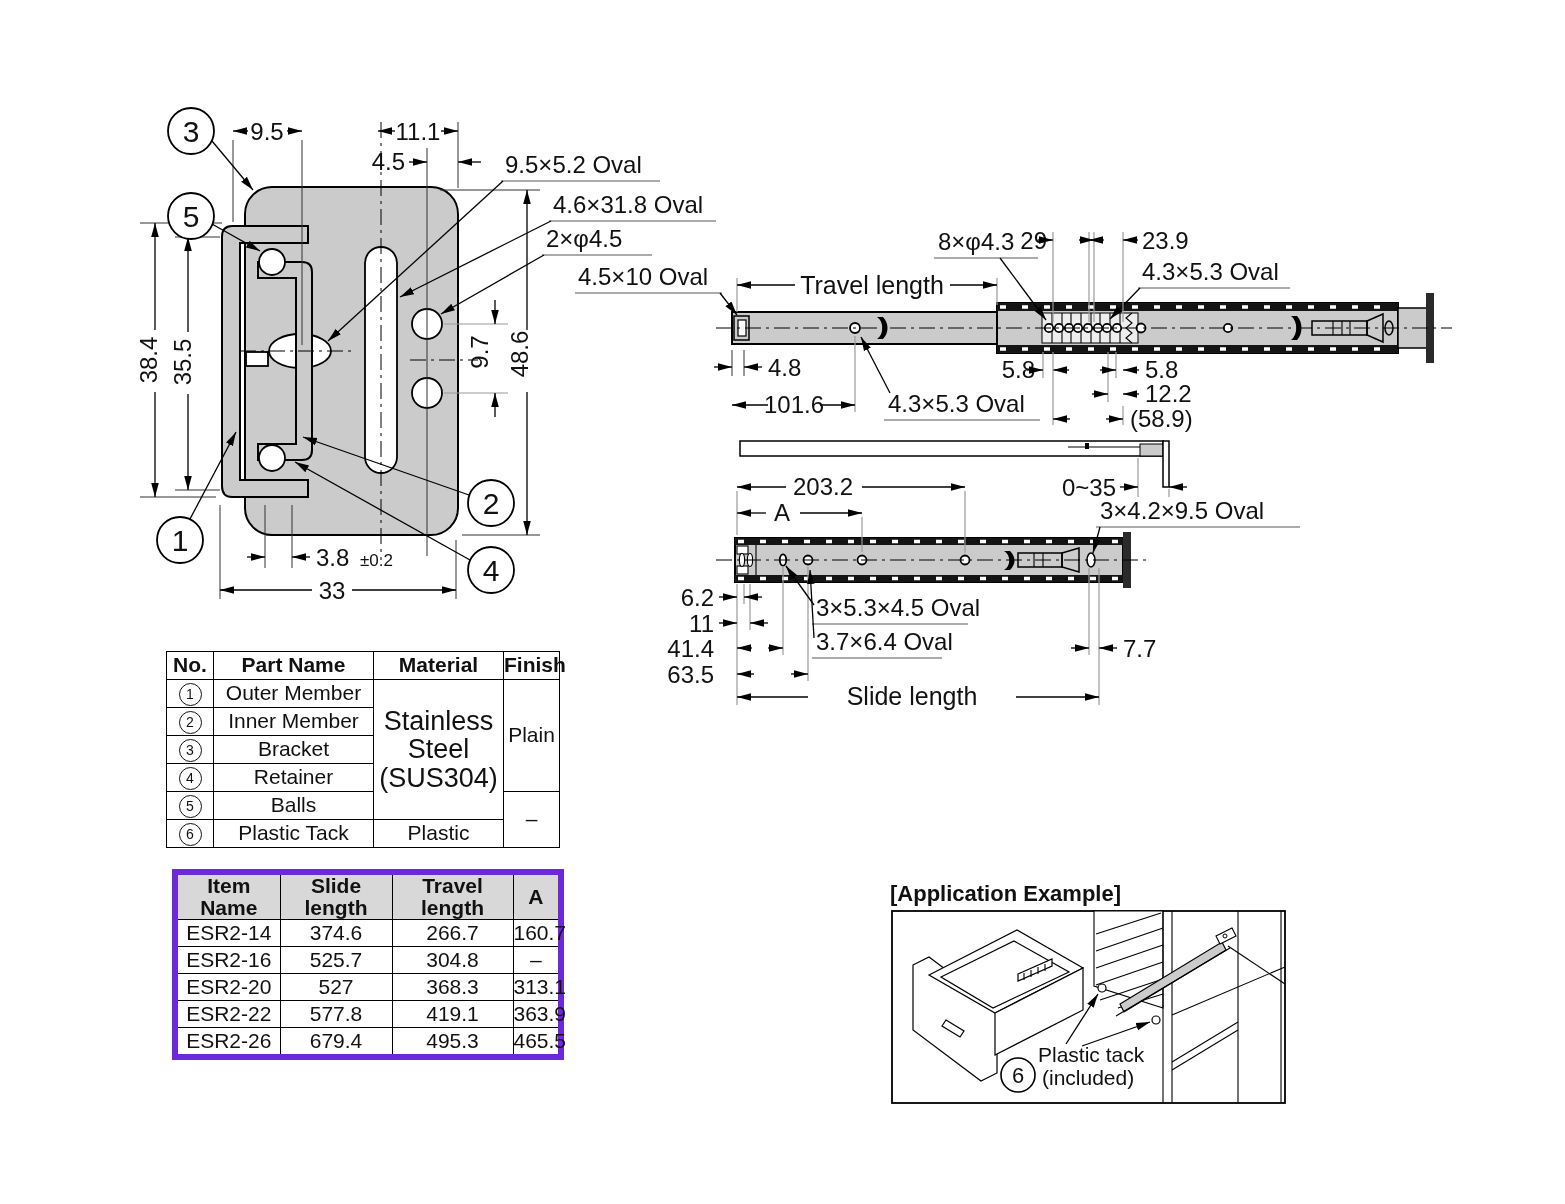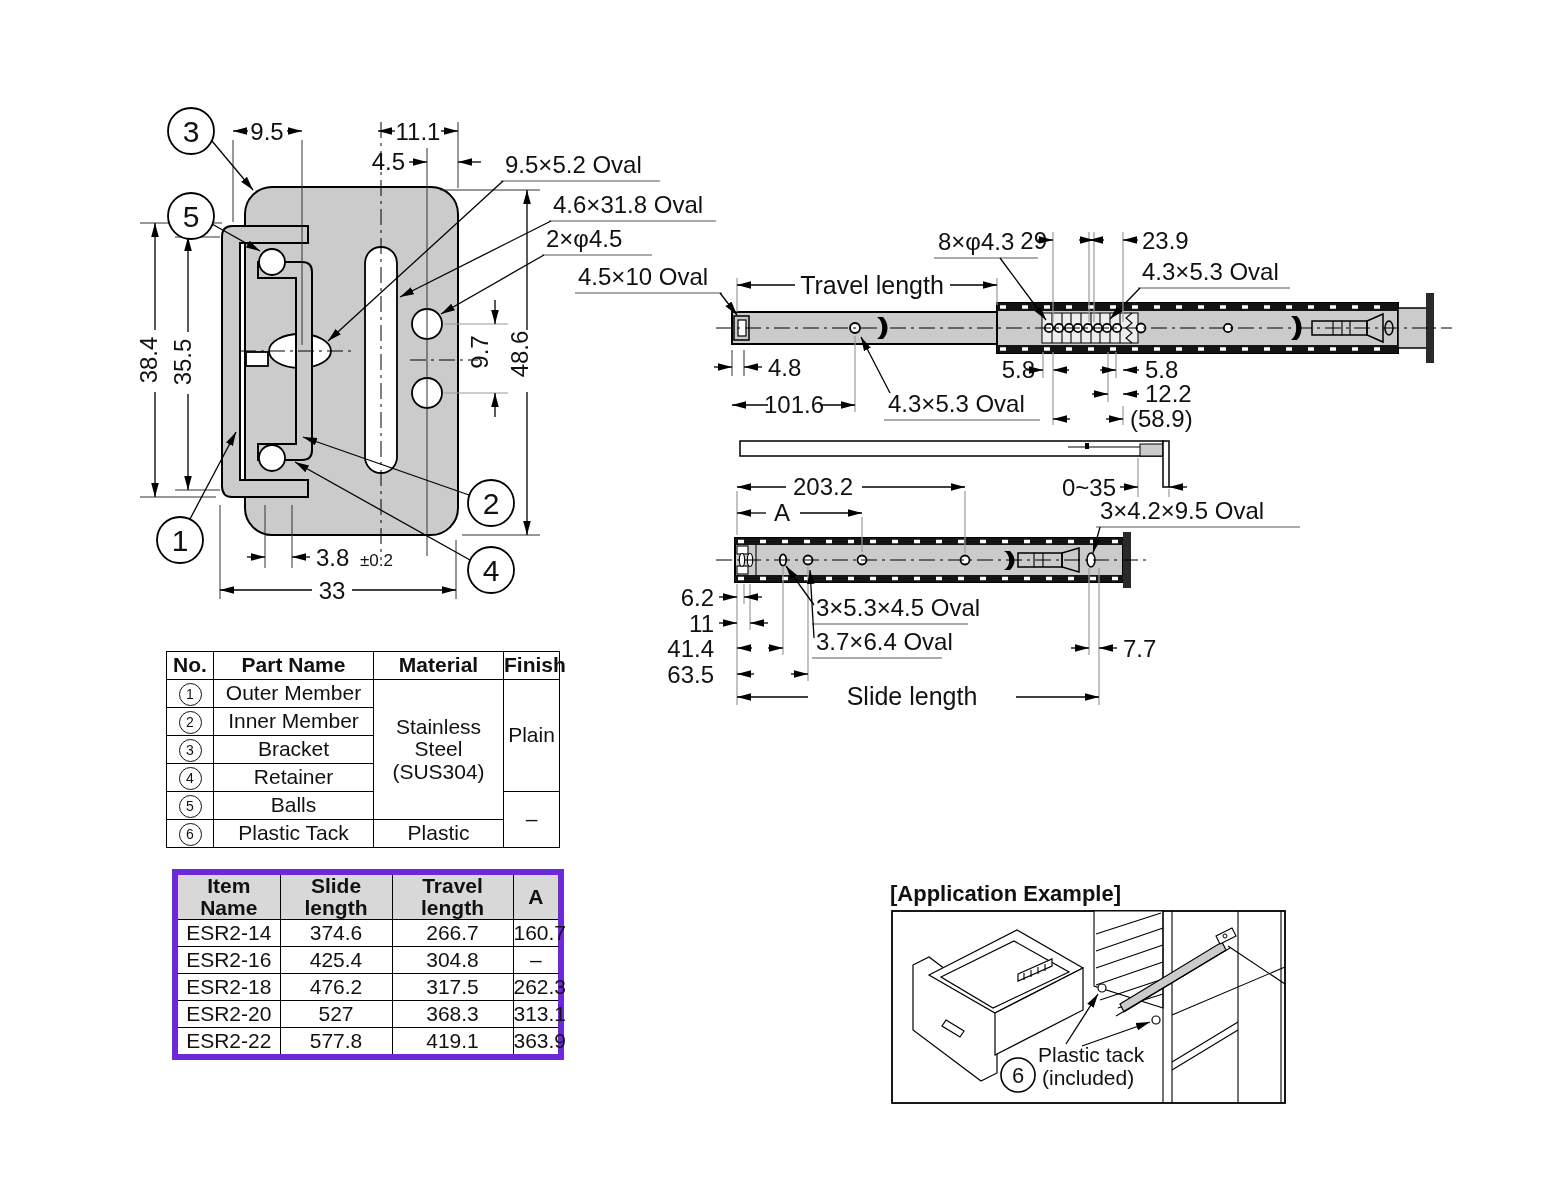--- a/index.html
+++ b/index.html
@@ -26,21 +26,21 @@
   table{border-collapse:collapse;position:absolute;table-layout:fixed;background:#fff;border-radius:24px;}
   td,th{border:1.6px solid #000;font-size:21px;text-align:center;padding:0;line-height:1.05;}
   #parts-table{left:166px;top:651px;width:393px;}
   #parts-table td,#parts-table th{height:27px;}
   #item-table{left:172px;top:869px;width:386px;border:6px solid #6d28d9;}
   #item-table td,#item-table th{height:26px;}
   #item-table th{background:#d8d8d8;}
   th{font-weight:bold;}
   .circ{display:inline-flex;width:21px;height:21px;border:1.4px solid #111;border-radius:50%;
         align-items:center;justify-content:center;font-size:14px;line-height:1;margin:auto;}
-  .mat2{font-size:21px;}
+  .mat2{font-size:27px;}
 </style>
 </head>
 <body>
 
 <div id="canvas">
 
 <svg width="1565" height="1204" viewBox="0 0 1565 1204">
   <defs>
     <marker id="ah" markerWidth="15" markerHeight="10" refX="14" refY="5" orient="auto" markerUnits="userSpaceOnUse">
       <path d="M0,1.2 L14,5 L0,8.8 Z" fill="#000"></path>
@@ -467,38 +467,38 @@
     <th>A</th>
   </tr>
   <tr>
     <td>ESR2-14</td>
     <td>374.6</td>
     <td>266.7</td>
     <td>160.7</td>
   </tr>
   <tr>
     <td>ESR2-16</td>
-    <td>425.4</td>
+    <td>525.7</td>
     <td>304.8</td>
     <td>–</td>
-  </tr>
-  <tr>
-    <td>ESR2-18</td>
-    <td>476.2</td>
-    <td>317.5</td>
-    <td>262.3</td>
   </tr>
   <tr>
     <td>ESR2-20</td>
     <td>527</td>
     <td>368.3</td>
     <td>313.1</td>
   </tr>
   <tr>
     <td>ESR2-22</td>
     <td>577.8</td>
     <td>419.1</td>
     <td>363.9</td>
   </tr>
+  <tr>
+    <td>ESR2-26</td>
+    <td>679.4</td>
+    <td>495.3</td>
+    <td>465.5</td>
+  </tr>
 </tbody>
     </table>
 
 </div>
 
 </body></html>

